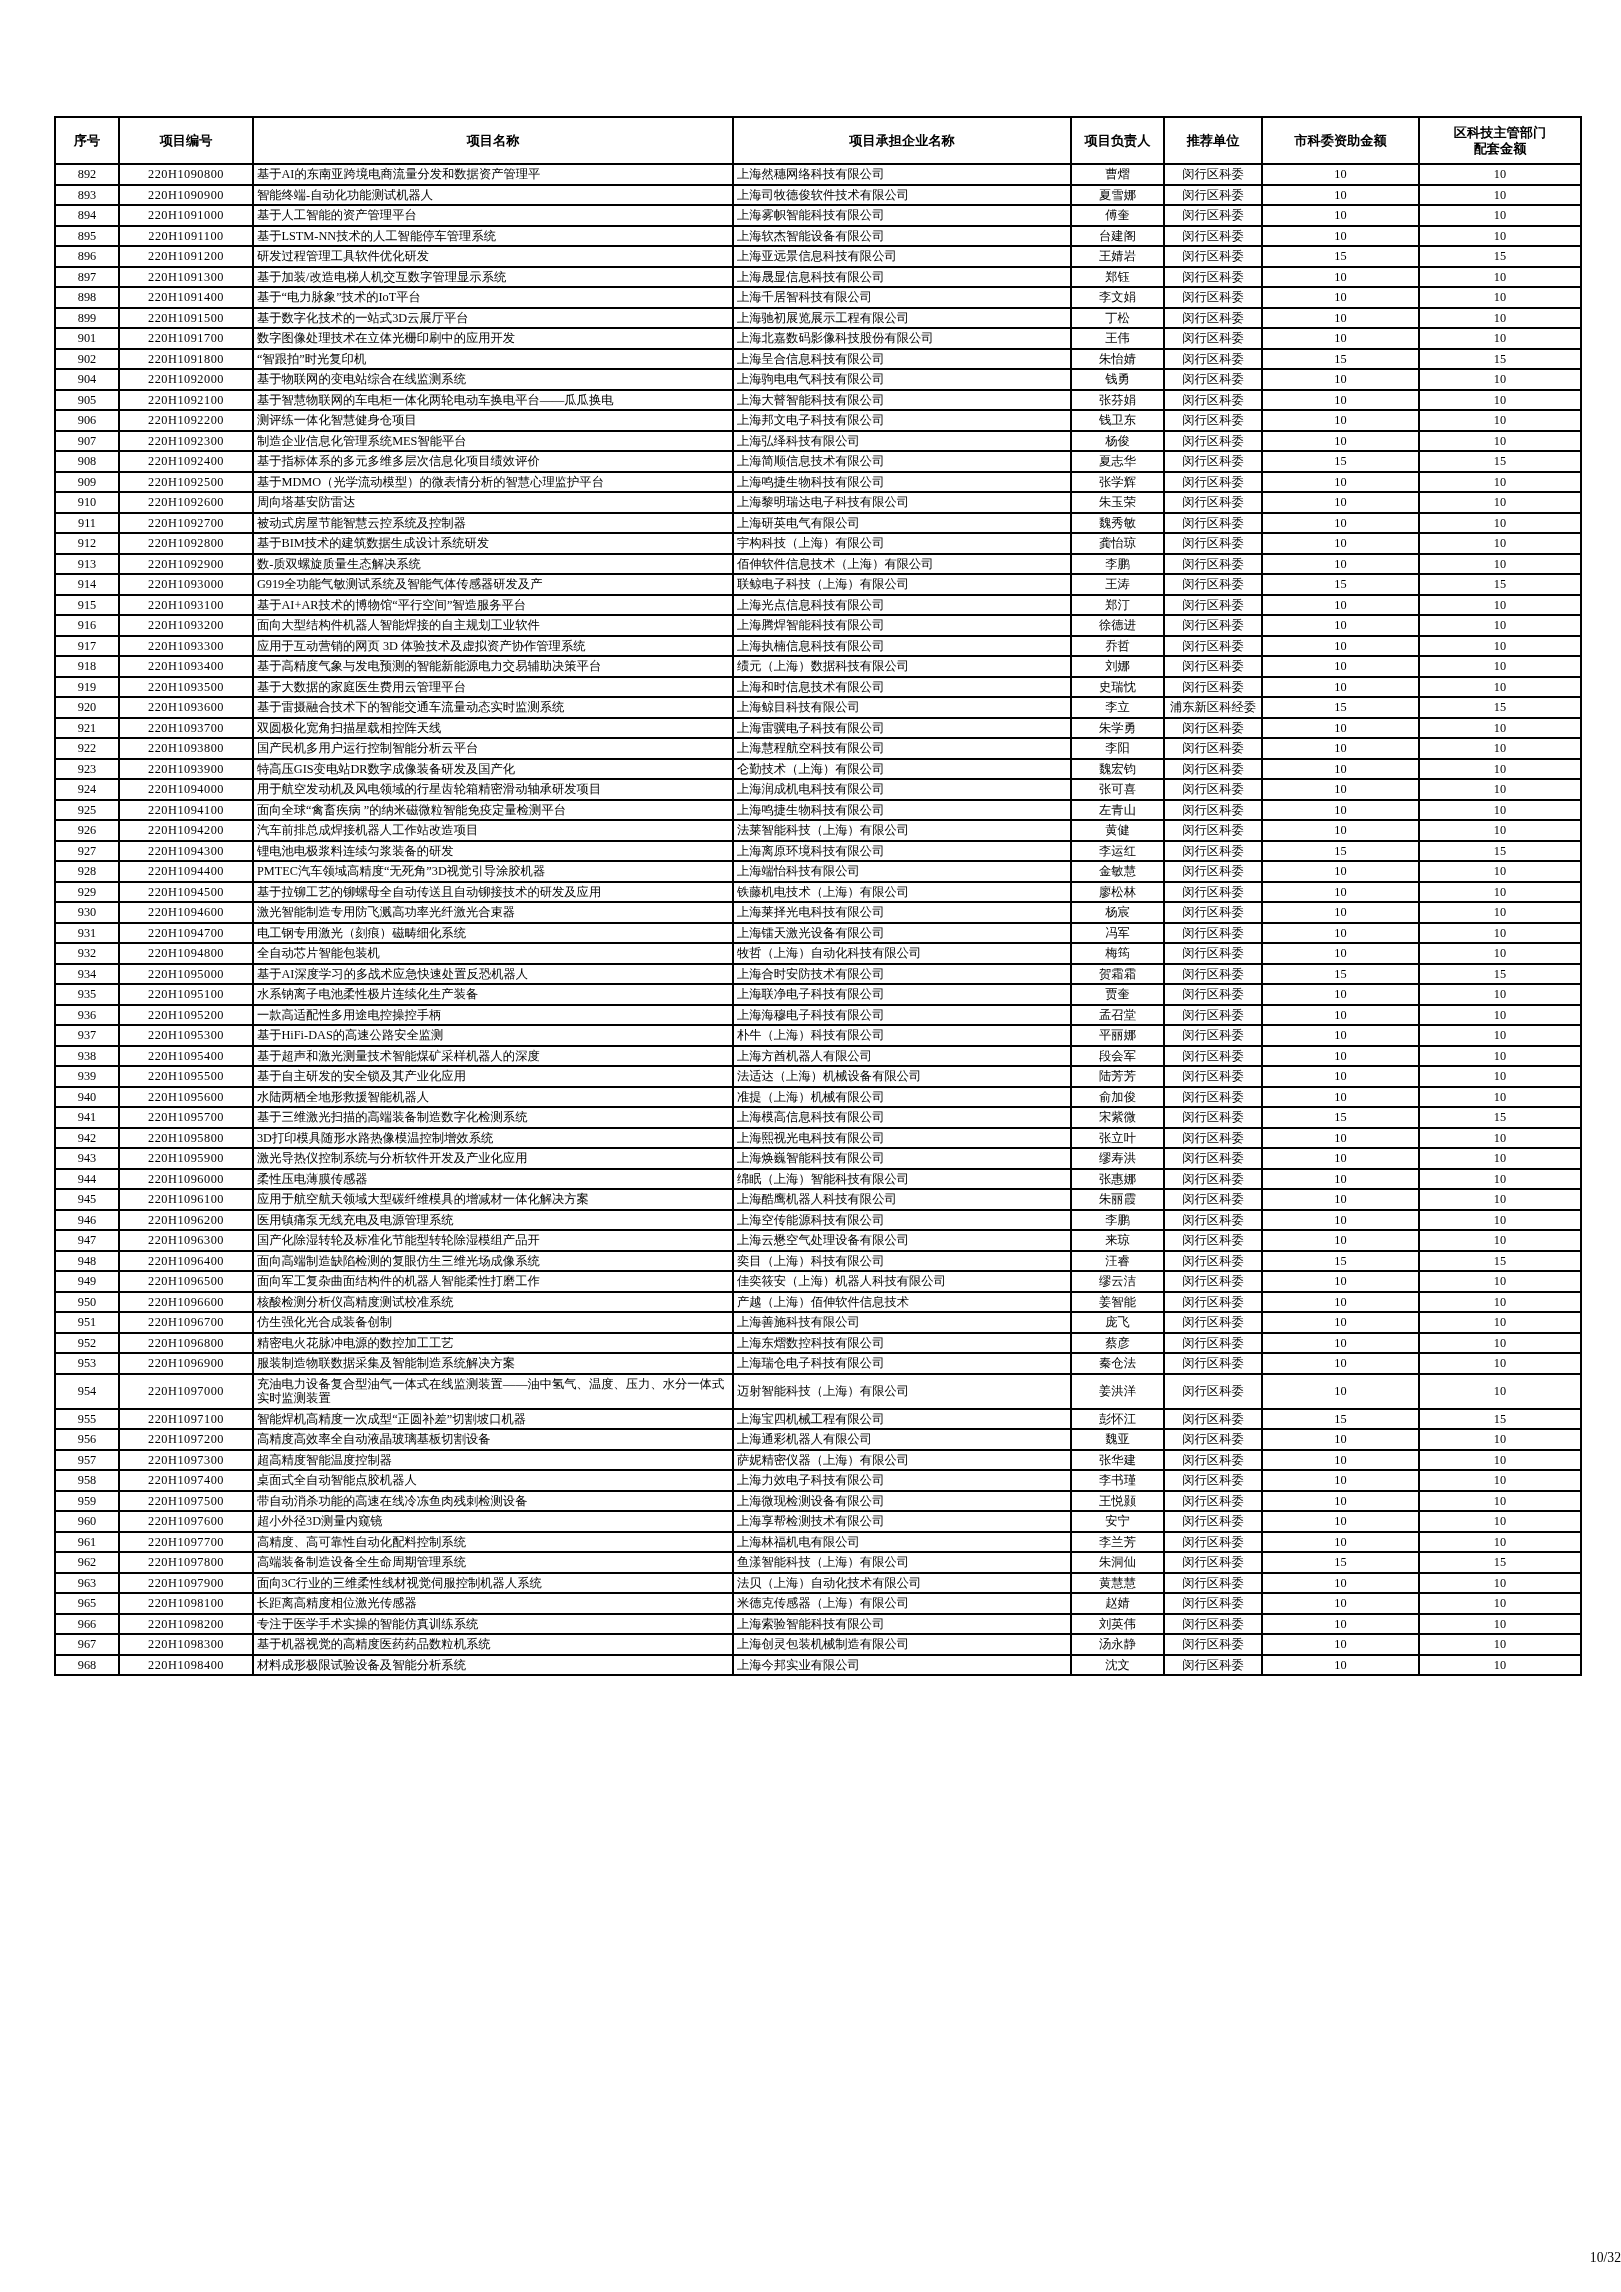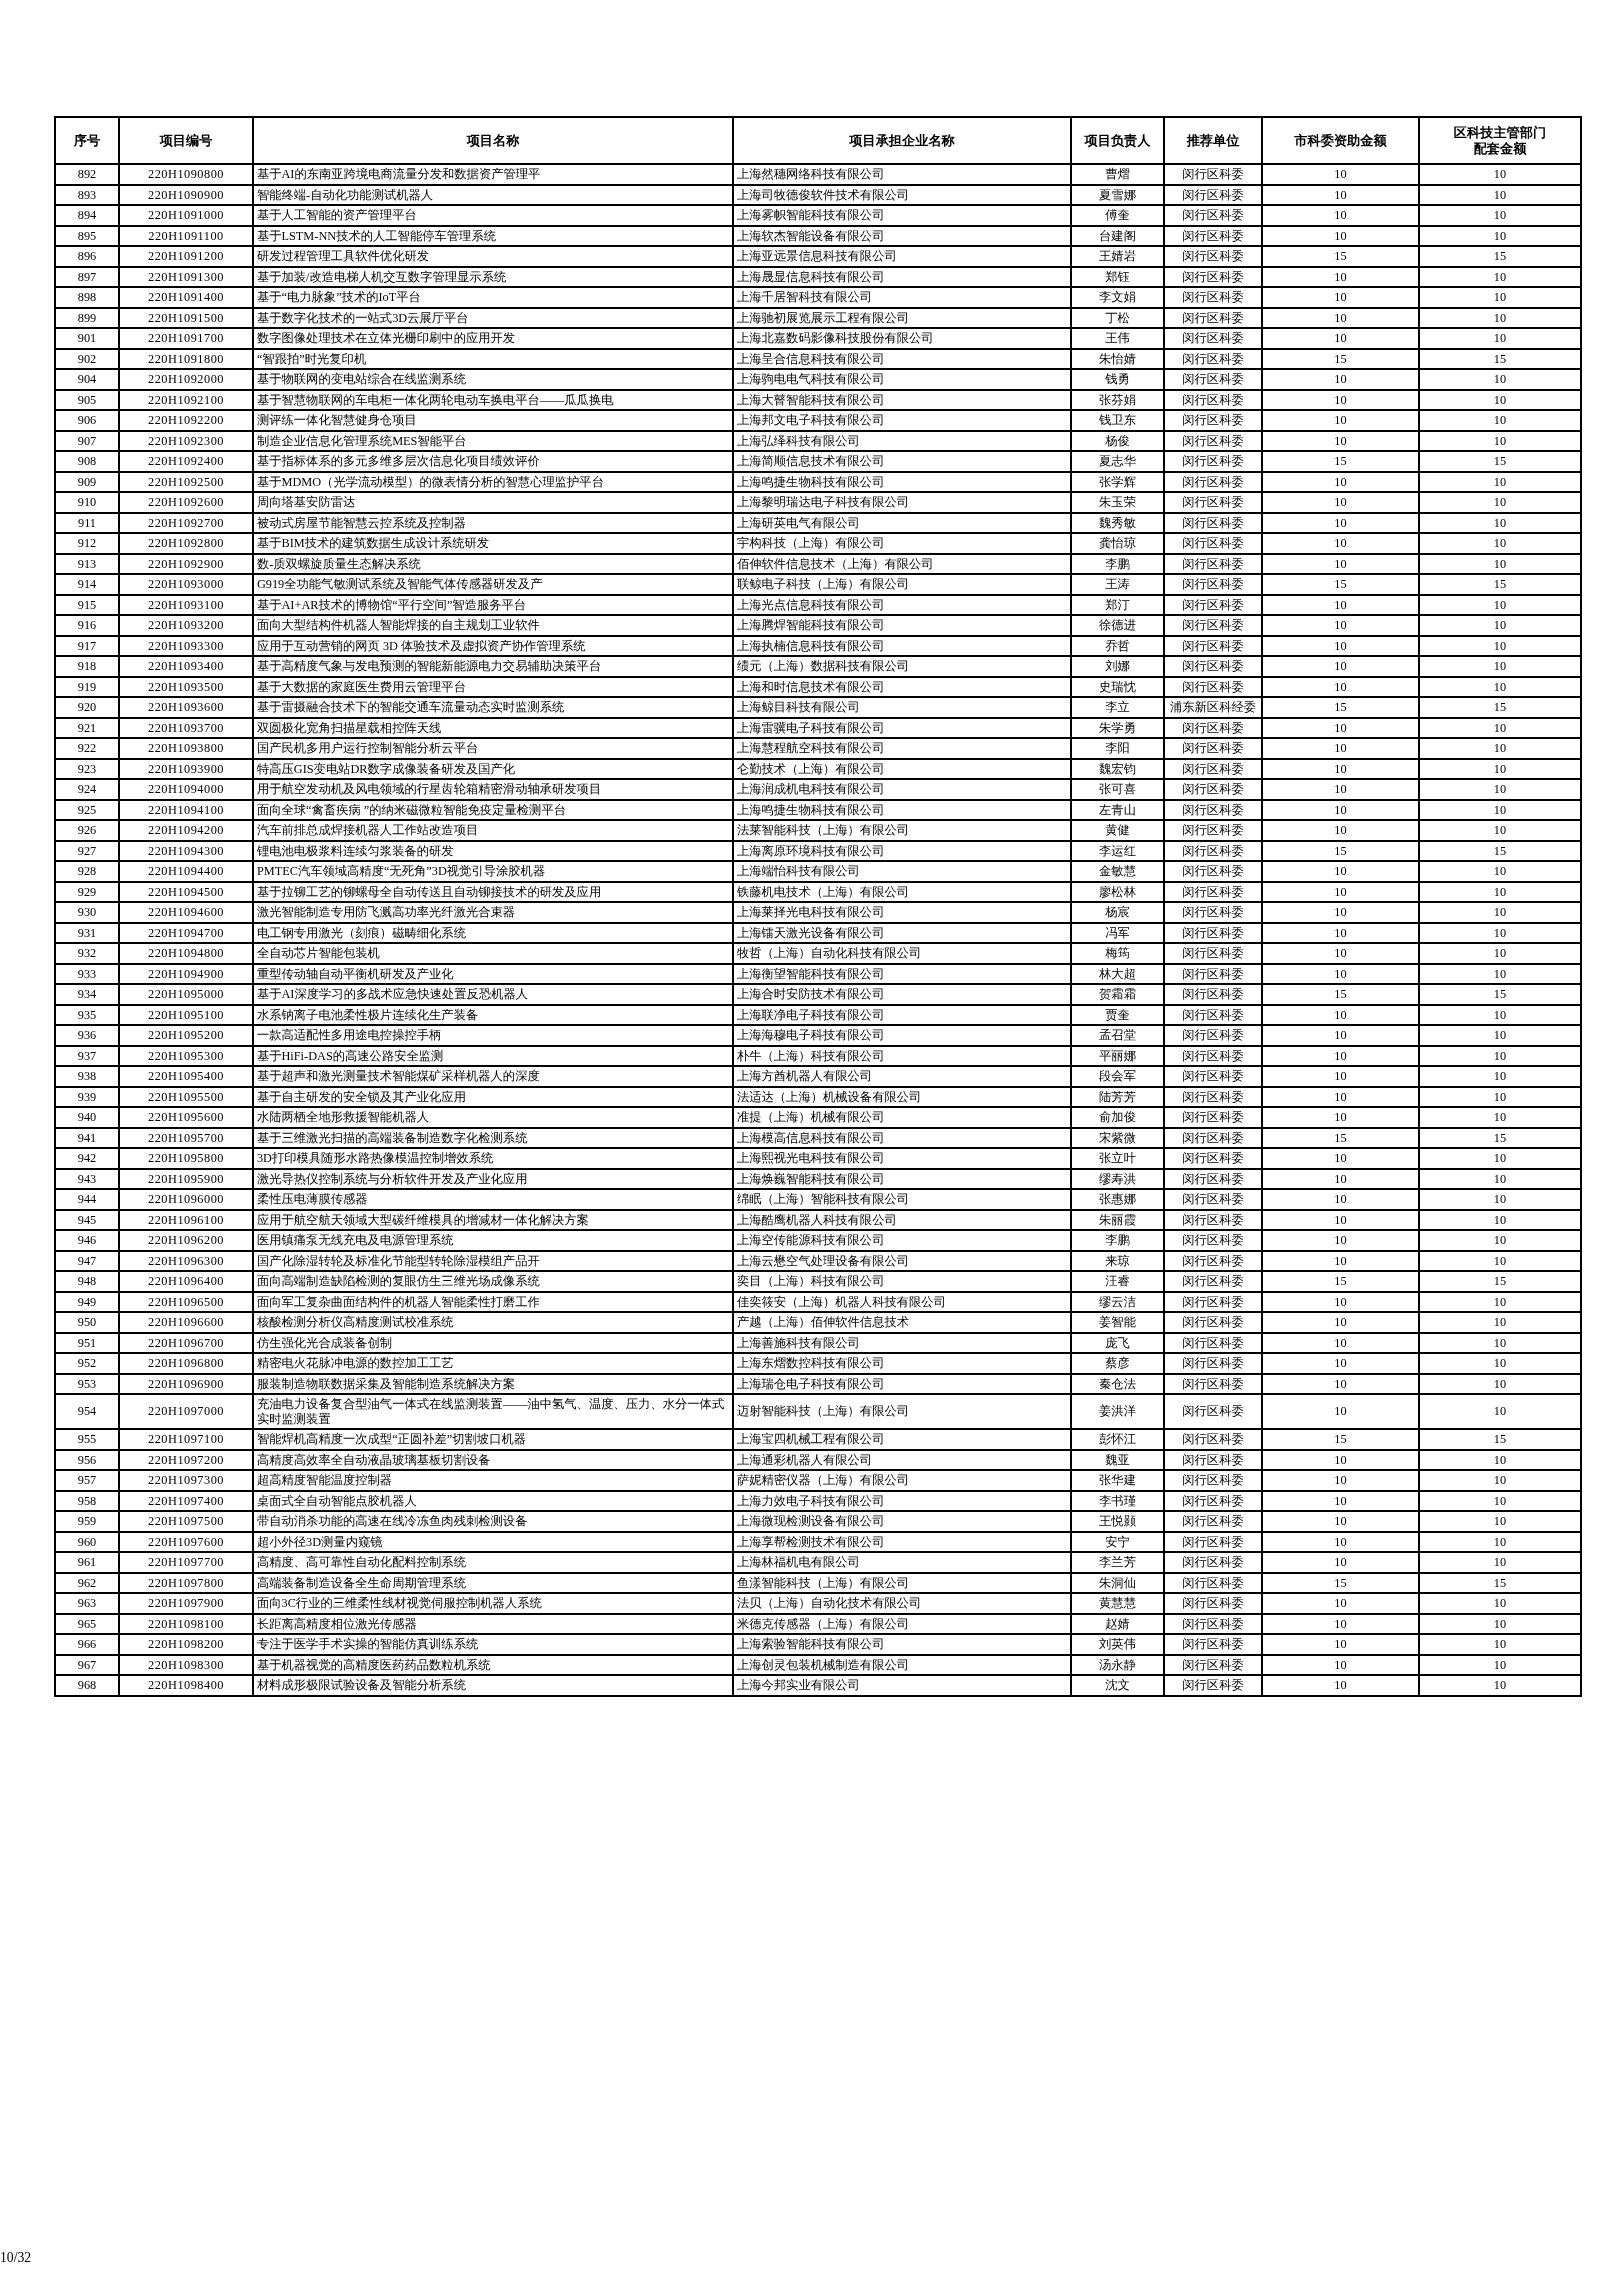--- a/index.html
+++ b/index.html
@@ -9,21 +9,21 @@
   table.grid{border-collapse:collapse;table-layout:fixed;width:1526px;
              border:2.9px solid #000;}
   table.grid th,table.grid td{border:2px solid #000;padding:2px 2.9px;
              font-size:12.3px;line-height:1.18;overflow:hidden;
              word-break:break-all;}
   table.grid th{font-size:13.2px;font-weight:bold;text-align:center;
              height:43px;white-space:pre-line;vertical-align:middle;padding:1px 2px;}
   td.c0,td.c1,td.c4,td.c5,td.c6,td.c7{text-align:center;vertical-align:middle;}
   td.c2,td.c3{text-align:left;vertical-align:middle;}
   td.c1{font-family:"Liberation Serif","DejaVu Serif",serif;letter-spacing:0.5px;}
-  .footer{position:absolute;left:0;top:2250px;width:1621px;text-align:left;
+  .footer{position:absolute;left:0;top:2250px;width:1621px;text-align:right;
           font-size:13.7px;}
 </style>
 </head>
 <body>
 
 <div class="sheet">
   <table class="grid">
     <colgroup>
       <col style="width:64px">
         <col style="width:134px">
@@ -432,30 +432,20 @@
           <td class="c0">932</td>
           <td class="c1">220H1094800</td>
           <td class="c2">全自动芯片智能包装机</td>
           <td class="c3">牧哲（上海）自动化科技有限公司</td>
           <td class="c4">梅筠</td>
           <td class="c5">闵行区科委</td>
           <td class="c6">10</td>
           <td class="c7">10</td>
         </tr>
         <tr>
-          <td class="c0">933</td>
-          <td class="c1">220H1094900</td>
-          <td class="c2">重型传动轴自动平衡机研发及产业化</td>
-          <td class="c3">上海衡望智能科技有限公司</td>
-          <td class="c4">林大超</td>
-          <td class="c5">闵行区科委</td>
-          <td class="c6">10</td>
-          <td class="c7">10</td>
-        </tr>
-        <tr>
           <td class="c0">934</td>
           <td class="c1">220H1095000</td>
           <td class="c2">基于AI深度学习的多战术应急快速处置反恐机器人</td>
           <td class="c3">上海合时安防技术有限公司</td>
           <td class="c4">贺霜霜</td>
           <td class="c5">闵行区科委</td>
           <td class="c6">15</td>
           <td class="c7">15</td>
         </tr>
         <tr>

